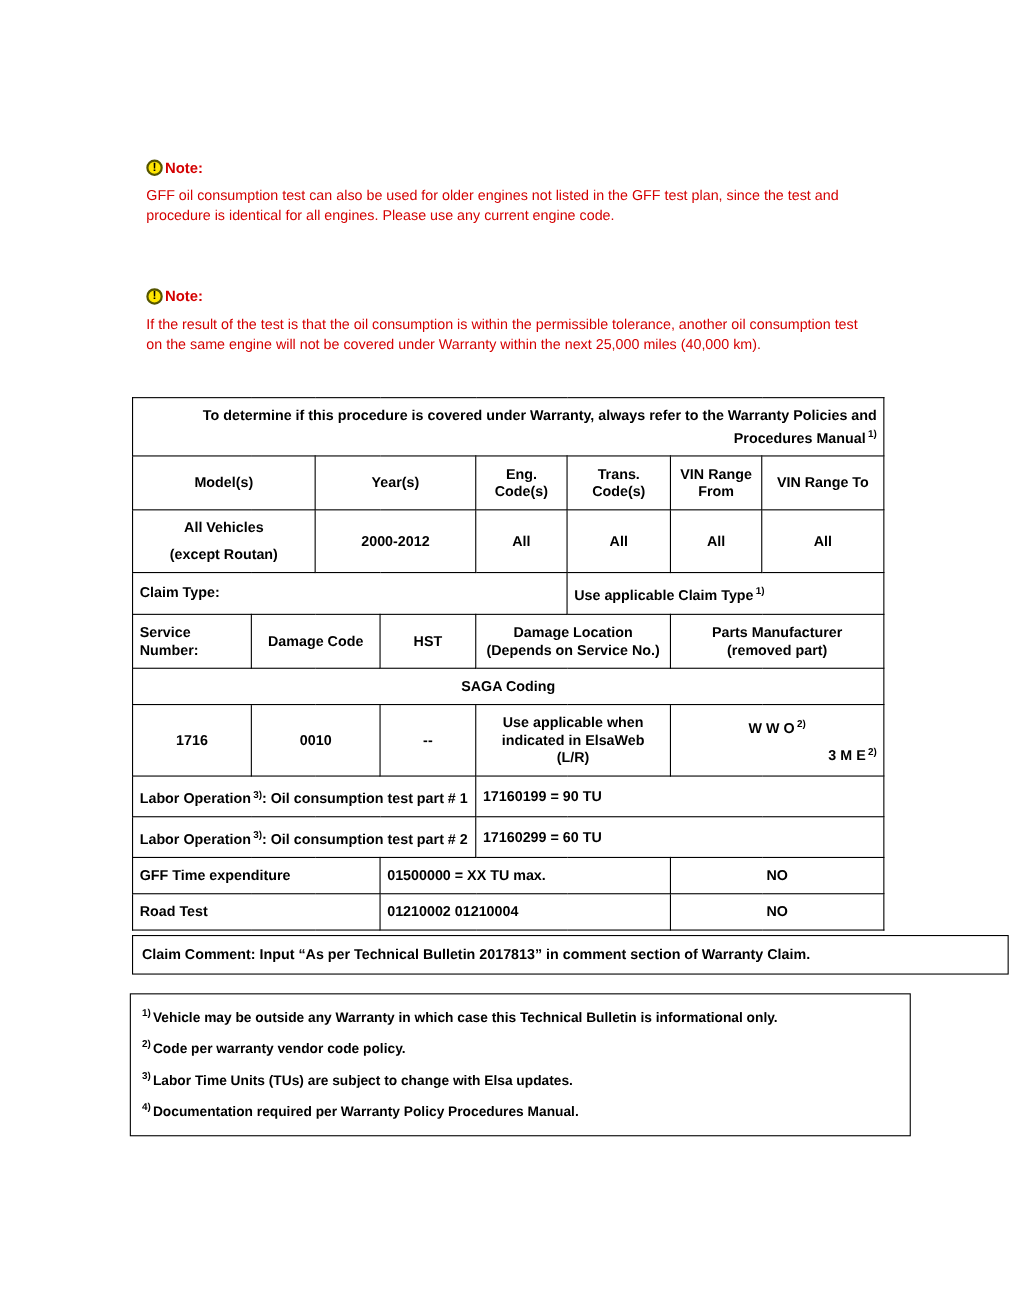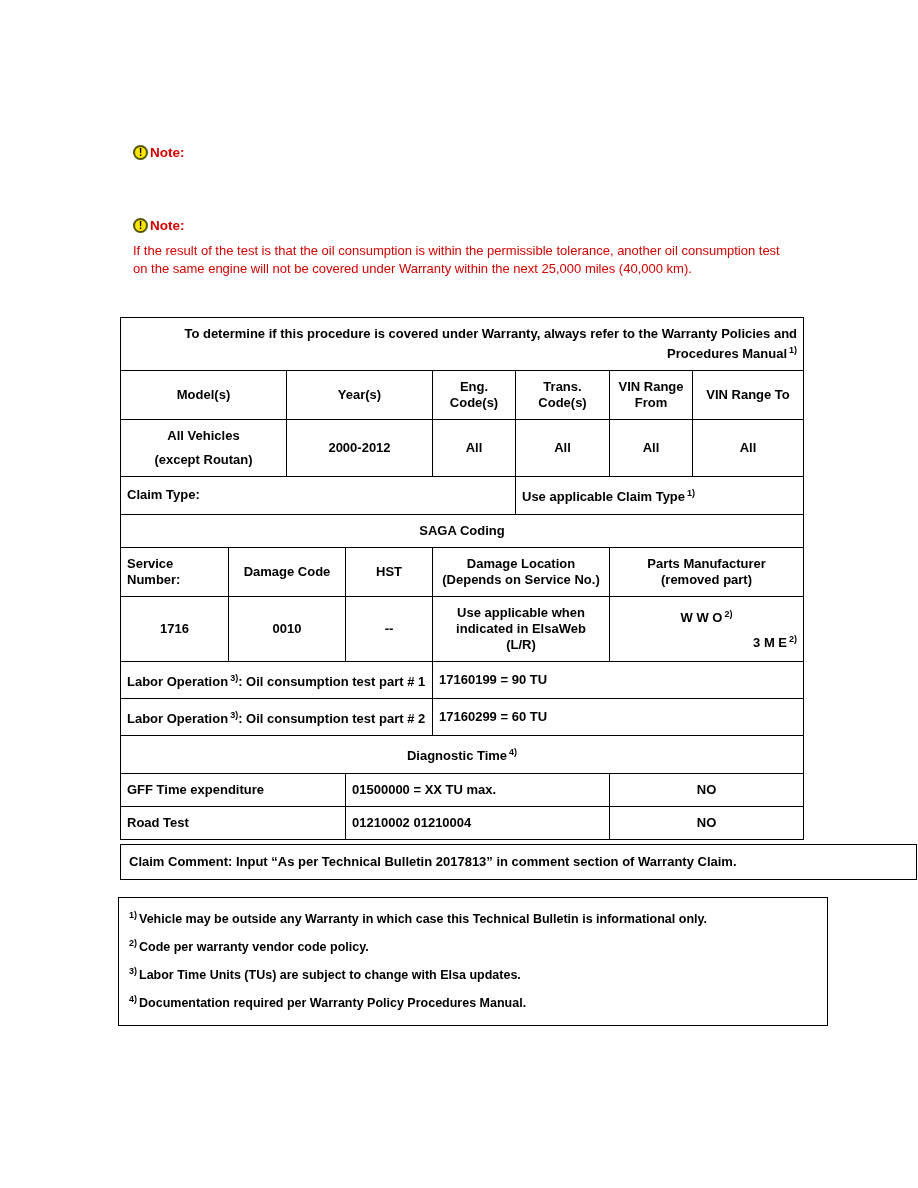--- a/index.html
+++ b/index.html
@@ -88,20 +88,21 @@
 </head>
 <body>
 
 <div class="page">
 
   <div class="note-block">
     <div class="note-head">
       <span class="note-icon">!</span>
       <span class="note-label">Note:</span>
     </div>
+    <p class="note-text">GFF oil consumption test can also be used for older engines not listed in the GFF test plan, since the test and procedure is identical for all engines. Please use any current engine code.</p>
   </div>
 
   <div class="note-block">
     <div class="note-head">
       <span class="note-icon">!</span>
       <span class="note-label">Note:</span>
     </div>
     <p class="note-text">If the result of the test is that the oil consumption is within the permissible tolerance, another oil consumption test on the same engine will not be covered under Warranty within the next 25,000 miles (40,000 km).</p>
   </div>
 
@@ -149,32 +150,32 @@
     </tr>
 
     <tr>
       <td colspan="5">Claim Type:</td>
       <td colspan="3">
         <span>Use applicable Claim Type</span><sup>1)</sup>
       </td>
     </tr>
 
     <tr>
-      <td colspan="8" class="center">SAGA Coding</td>
-    </tr>
-
-    <tr>
       <td class="pre">Service
 Number:</td>
       <td colspan="2" class="center">Damage Code</td>
       <td class="center">HST</td>
       <td colspan="2" class="center pre">Damage Location
 (Depends on Service No.)</td>
       <td colspan="2" class="center pre">Parts Manufacturer
 (removed part)</td>
+    </tr>
+
+    <tr>
+      <td colspan="8" class="center">SAGA Coding</td>
     </tr>
 
     <tr>
       <td class="center">1716</td>
       <td colspan="2" class="center">0010</td>
       <td class="center">--</td>
       <td colspan="2" class="center pre">Use applicable when
 indicated in ElsaWeb
 (L/R)</td>
       <td colspan="2" class="center">
@@ -190,25 +191,20 @@
       <td colspan="4">17160199 = 90 TU</td>
     </tr>
 
     <tr>
       <td colspan="4">
         <span>Labor Operation</span><sup>3)</sup><span>: Oil consumption test part # 2</span>
       </td>
       <td colspan="4">17160299 = 60 TU</td>
     </tr>
 
-    <tr>
-      <td colspan="8" class="center">
-        <span>Diagnostic Time</span><sup>4)</sup>
-      </td>
-    </tr>
 
     <tr>
       <td colspan="3">GFF Time expenditure</td>
       <td colspan="3">01500000 = XX TU max.</td>
       <td colspan="2" class="center">NO</td>
     </tr>
 
     <tr>
       <td colspan="3">Road Test</td>
       <td colspan="3">01210002 01210004</td>

